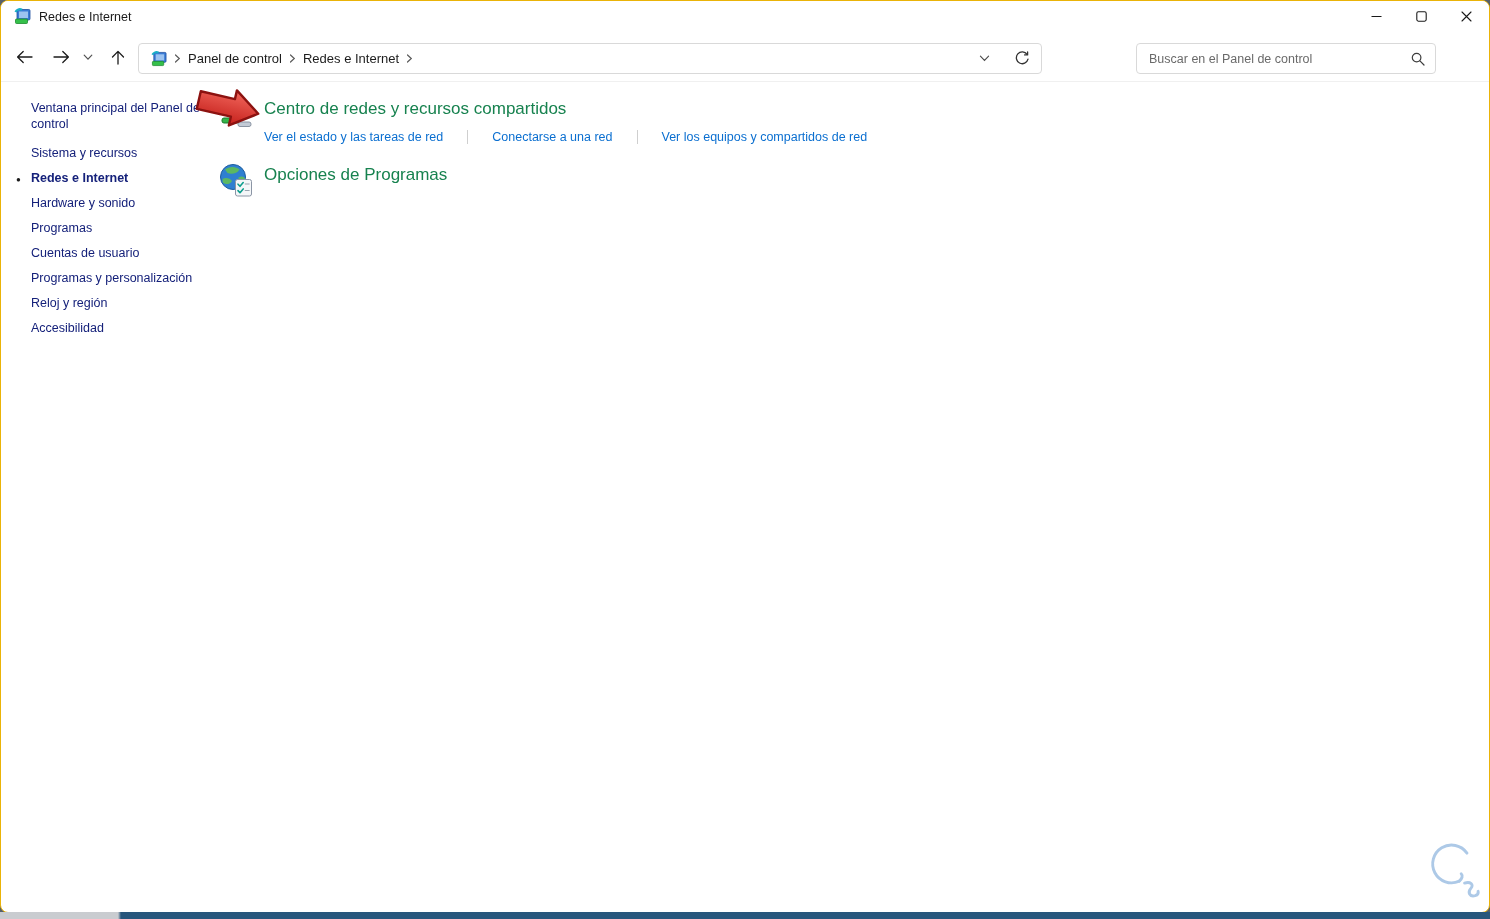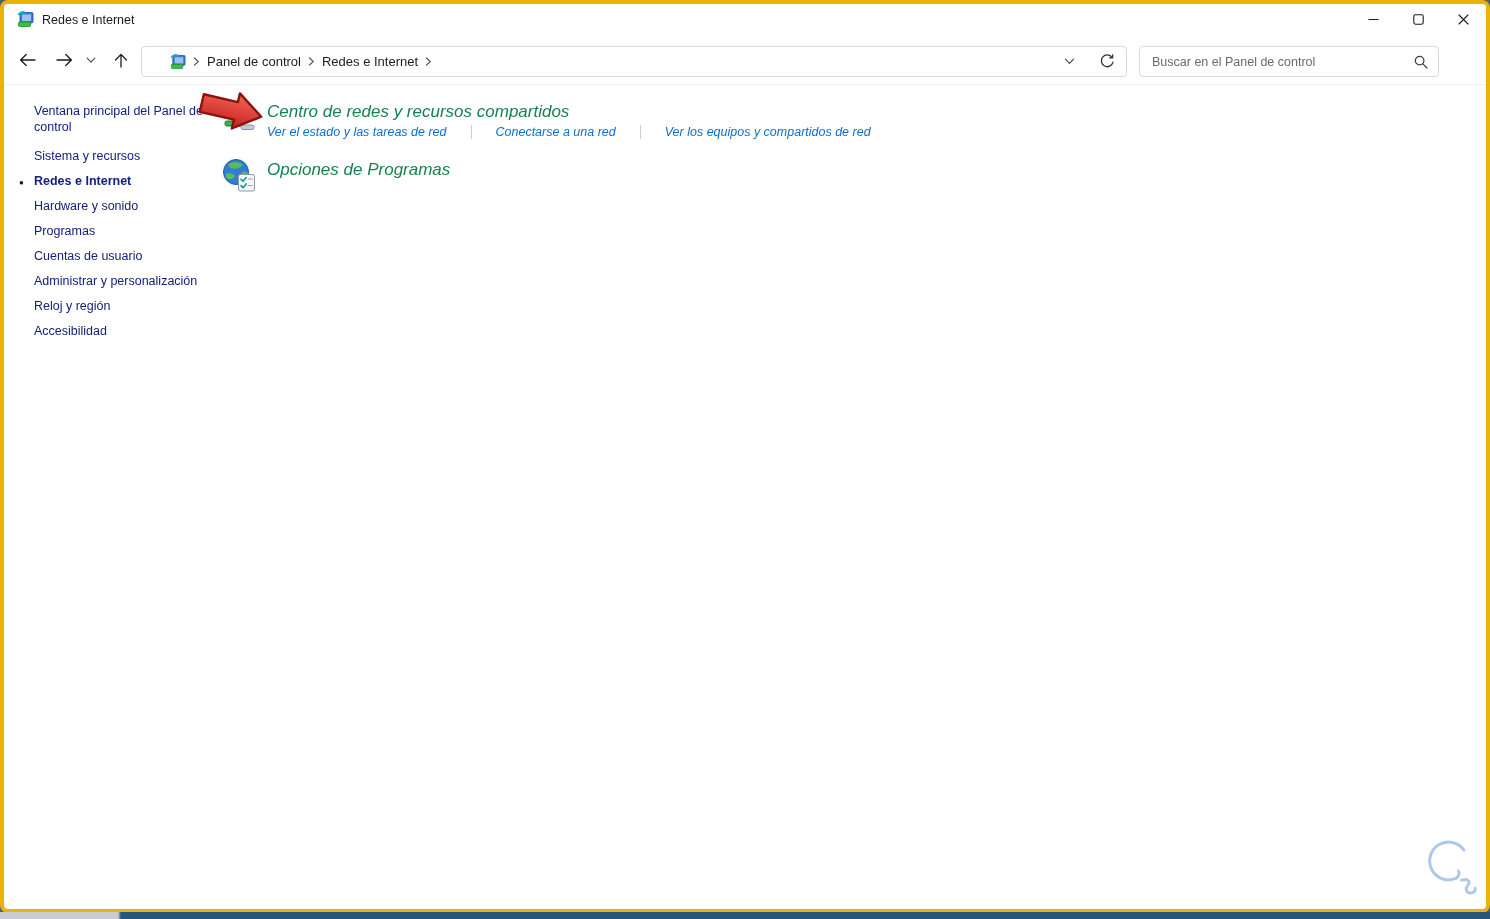--- a/index.html
+++ b/index.html
@@ -9,21 +9,21 @@
     background:#57606a;
     position:relative;
   }
   .bottom-strip{
     position:absolute; left:0; right:0; bottom:0; height:7px;
     background:linear-gradient(90deg,#c9ccd0 0,#c9ccd0 118px,#27567c 121px,#27567c 100%);
   }
   .window{
     position:absolute; left:0; top:0; right:0; bottom:6px;
     background:#ffffff;
-    border:4px solid #eab308;
+    border:1px solid #eab308;
     border-radius:8px;
     overflow:hidden;
   }
   
   .titlebar{
     height:31px; display:flex; align-items:center; background:#fff;
   }
   .title-left{ display:flex; align-items:center; padding-left:13px; gap:8px; }
   .title-text{ font-size:12.5px; color:#1b1b1b; }
   .win-controls{ margin-left:auto; display:flex; height:100%; }
@@ -38,23 +38,23 @@
   }
   .navbtn{
     position:absolute; top:10px; width:30px; height:30px; border:0; background:transparent;
     display:flex; align-items:center; justify-content:center;
   }
   .navbtn.back{ left:8px; }
   .navbtn.fwd{ left:45px; }
   .navbtn.recent{ left:76px; width:22px; }
   .navbtn.up{ left:102px; }
   .addressbar{
-    position:absolute; left:137px; top:11px; width:986px; height:31px;
+    position:absolute; left:137px; top:11px; width:904px; height:31px;
     border:1px solid #d9d9d9; border-radius:4px;
-    display:flex; align-items:center; padding-left:28px; background:#fff;
+    display:flex; align-items:center; padding-left:12px; background:#fff;
   }
   .bc-chev{ display:inline-flex; margin:0 7px; align-items:center; }
   .crumb{ font-size:13px; color:#1c1c1c; cursor:default; white-space:nowrap; }
   .addr-right{ margin-left:auto; display:flex; align-items:center; height:100%; }
   .addr-btn{
     width:38px; height:100%; border:0; background:transparent;
     display:flex; align-items:center; justify-content:center;
   }
   .searchbox{
     position:absolute; left:1135px; top:11px; width:300px; height:31px;
@@ -71,29 +71,29 @@
   .side-item{
     position:relative; font-size:12.5px; line-height:16px; color:#15217a;
     margin-bottom:9px; cursor:pointer;
   }
   .side-item.first{ margin-bottom:13px; }
   .side-item.active{ font-weight:bold; }
   .bullet{
     position:absolute; left:-15px; top:2px; font-size:8px; color:#1a1a1a; font-weight:normal;
   }
   
-  .content{ position:absolute; left:218px; top:88px; width:900px;font-style:italic; }
+  .content{ position:absolute; left:218px; top:88px; width:900px; }
   .section{ display:flex; margin-bottom:11px; }
   .section-icon{ width:36px; height:40px; padding-top:8px; flex:0 0 36px; }
   .section-body{ margin-left:9px; padding-top:9px; }
   .section-title{
     font-size:17px; color:#17824f; line-height:21px; display:inline-block;
     cursor:pointer; font-weight:400; text-decoration:none;
   }
-  .links-row{ display:flex; align-items:center; margin-top:3px; white-space:nowrap;gap:13px; }
+  .links-row{ display:flex; align-items:center; margin-top:11px; white-space:nowrap;gap:13px; }
   .task-link{ font-size:12.5px; color:#0b6fd0; text-decoration:none; cursor:pointer; }
   .vdiv{ width:1px; height:14px; background:#cfcfcf; display:inline-block; margin:0 11px; }
   
   .red-arrow{
     position:absolute; left:195px; top:85px; width:66px; height:42px;
     transform:rotate(13deg); z-index:6; pointer-events:none;
   }
   .watermark{ position:absolute; right:8px; bottom:8px; opacity:.95; }
 </style>
 </head>
@@ -208,21 +208,21 @@
     </div>
   </div>
 
   <div class="sidebar">
       <div class="side-item first"><span>Ventana principal del Panel de control</span></div>
       <div class="side-item"><span>Sistema y recursos</span></div>
       <div class="side-item active"><span class="bullet">●</span><span>Redes e Internet</span></div>
       <div class="side-item"><span>Hardware y sonido</span></div>
       <div class="side-item"><span>Programas</span></div>
       <div class="side-item"><span>Cuentas de usuario</span></div>
-      <div class="side-item"><span>Administrar y personalización</span></div>
+      <div class="side-item"><span>Programas y personalización</span></div>
       <div class="side-item"><span>Reloj y región</span></div>
       <div class="side-item"><span>Accesibilidad</span></div>
     </div>
 
   <div class="content">
 
     <div class="section">
       <div class="section-icon">
         <svg width="36" height="34" viewBox="0 0 36 34">
           <rect x="4" y="2" width="14" height="11" rx="1" fill="#2a52c8" stroke="#14297e"></rect>

